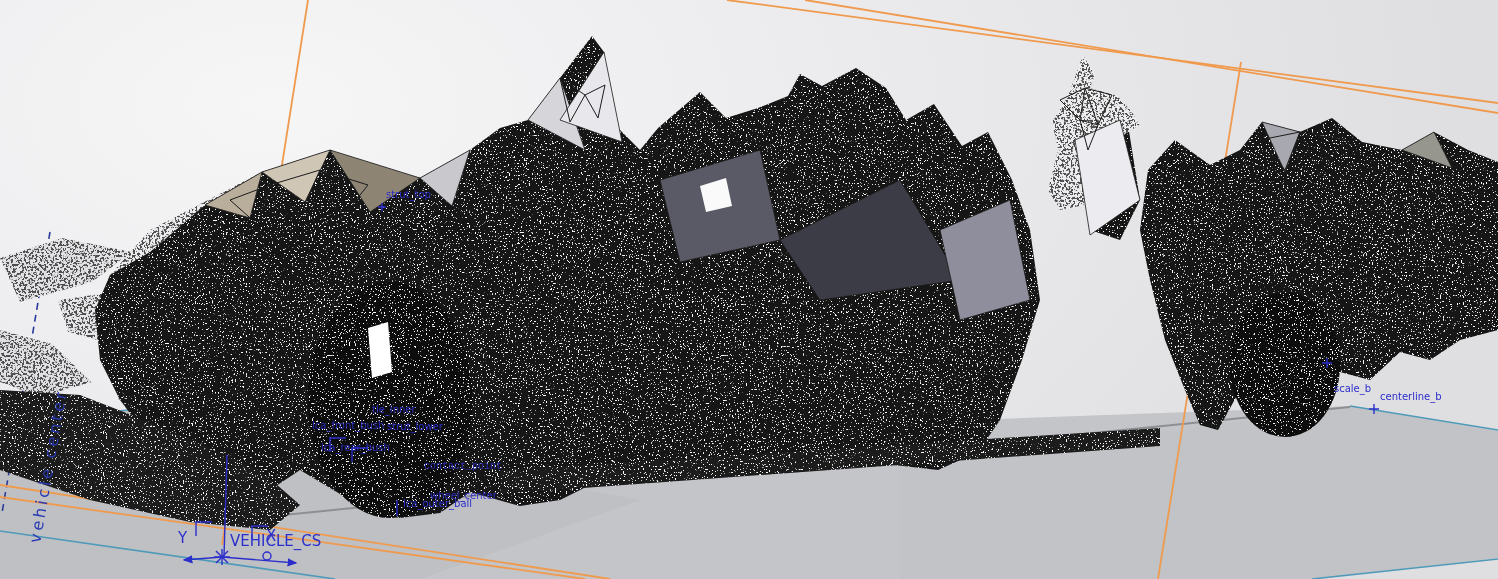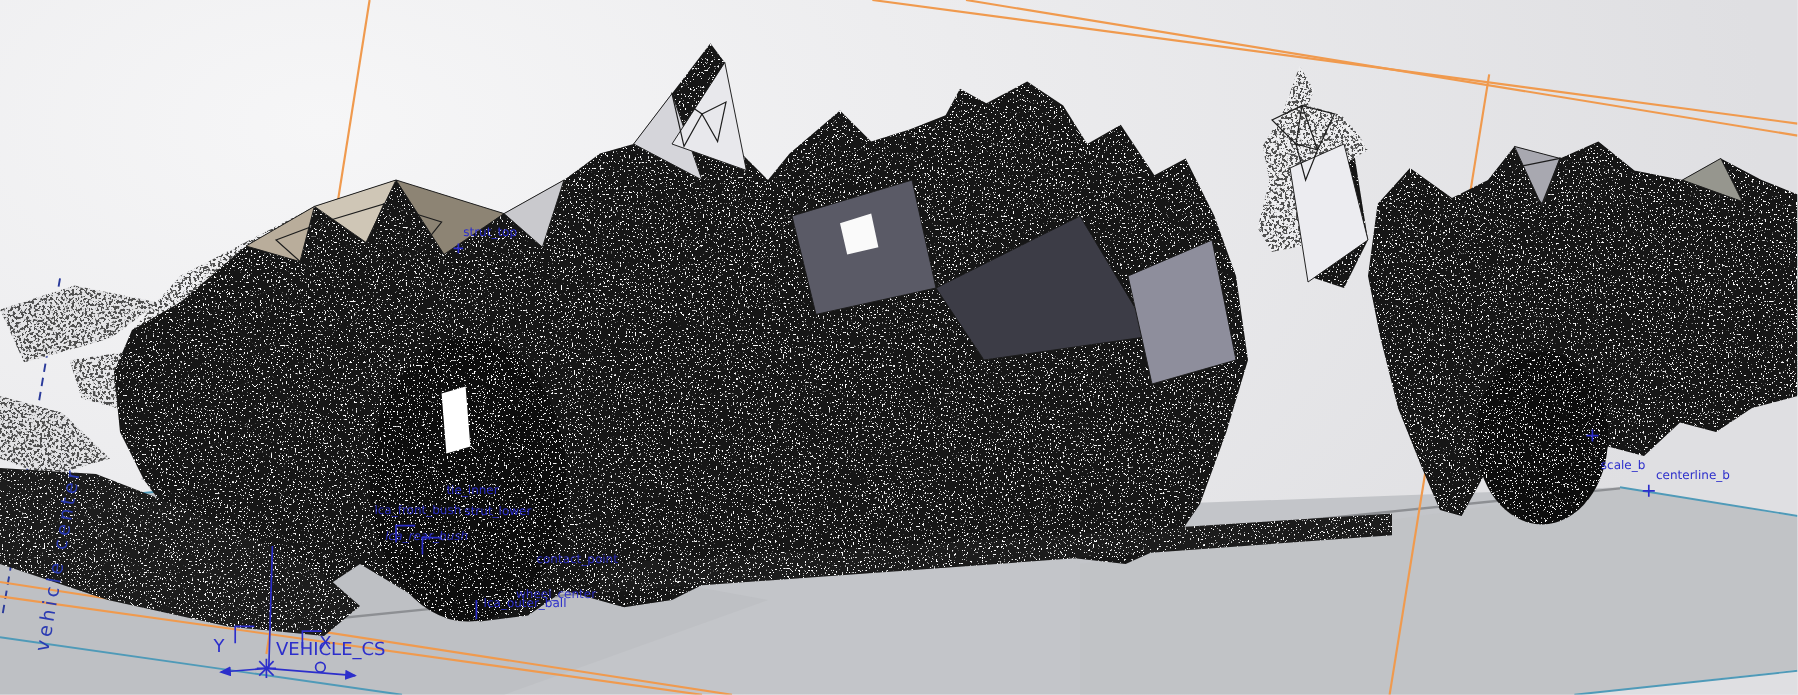--- a/index.html
+++ b/index.html
@@ -179,25 +179,25 @@
   <div class="lbl rot" style="left:42px;top:530px;">vehicle center</div>
 
   <div class="lbl" style="left:386px;top:188px;">strut_top</div>
 
   <div class="lbl" style="left:372px;top:403px;">tie_inner</div>
 
   <div class="lbl" style="left:387px;top:420px;">strut_lower</div>
 
   <div class="lbl garble" style="left:312px;top:419px;">lca_front_bush</div>
 
-  <div class="lbl garble" style="left:321px;top:441px;font-style:italic;">lca_rear_bush</div>
+  <div class="lbl garble" style="left:321px;top:441px;">lca_rear_bush</div>
 
   <div class="lbl garble" style="left:430px;top:457px;margin-top:32px;">wheel_center</div>
 
-  <div class="lbl garble" style="left:447px;top:460px;">contact_point</div>
+  <div class="lbl garble" style="left:424px;top:460px;font-family:Liberation Mono, monospace;">contact_point</div>
 
   <div class="lbl" style="left:403px;top:497px;">lca_outer_ball</div>
 
   <div class="lbl big" style="left:230px;top:534px;">VEHICLE_CS</div>
 
   <div class="lbl big" style="left:178px;top:531px;">Y</div>
 
   <div class="lbl big" style="left:266px;top:529px;">X</div>
 
   <div class="lbl" style="left:1334px;top:342px;margin-top:40px;">scale_b</div>

